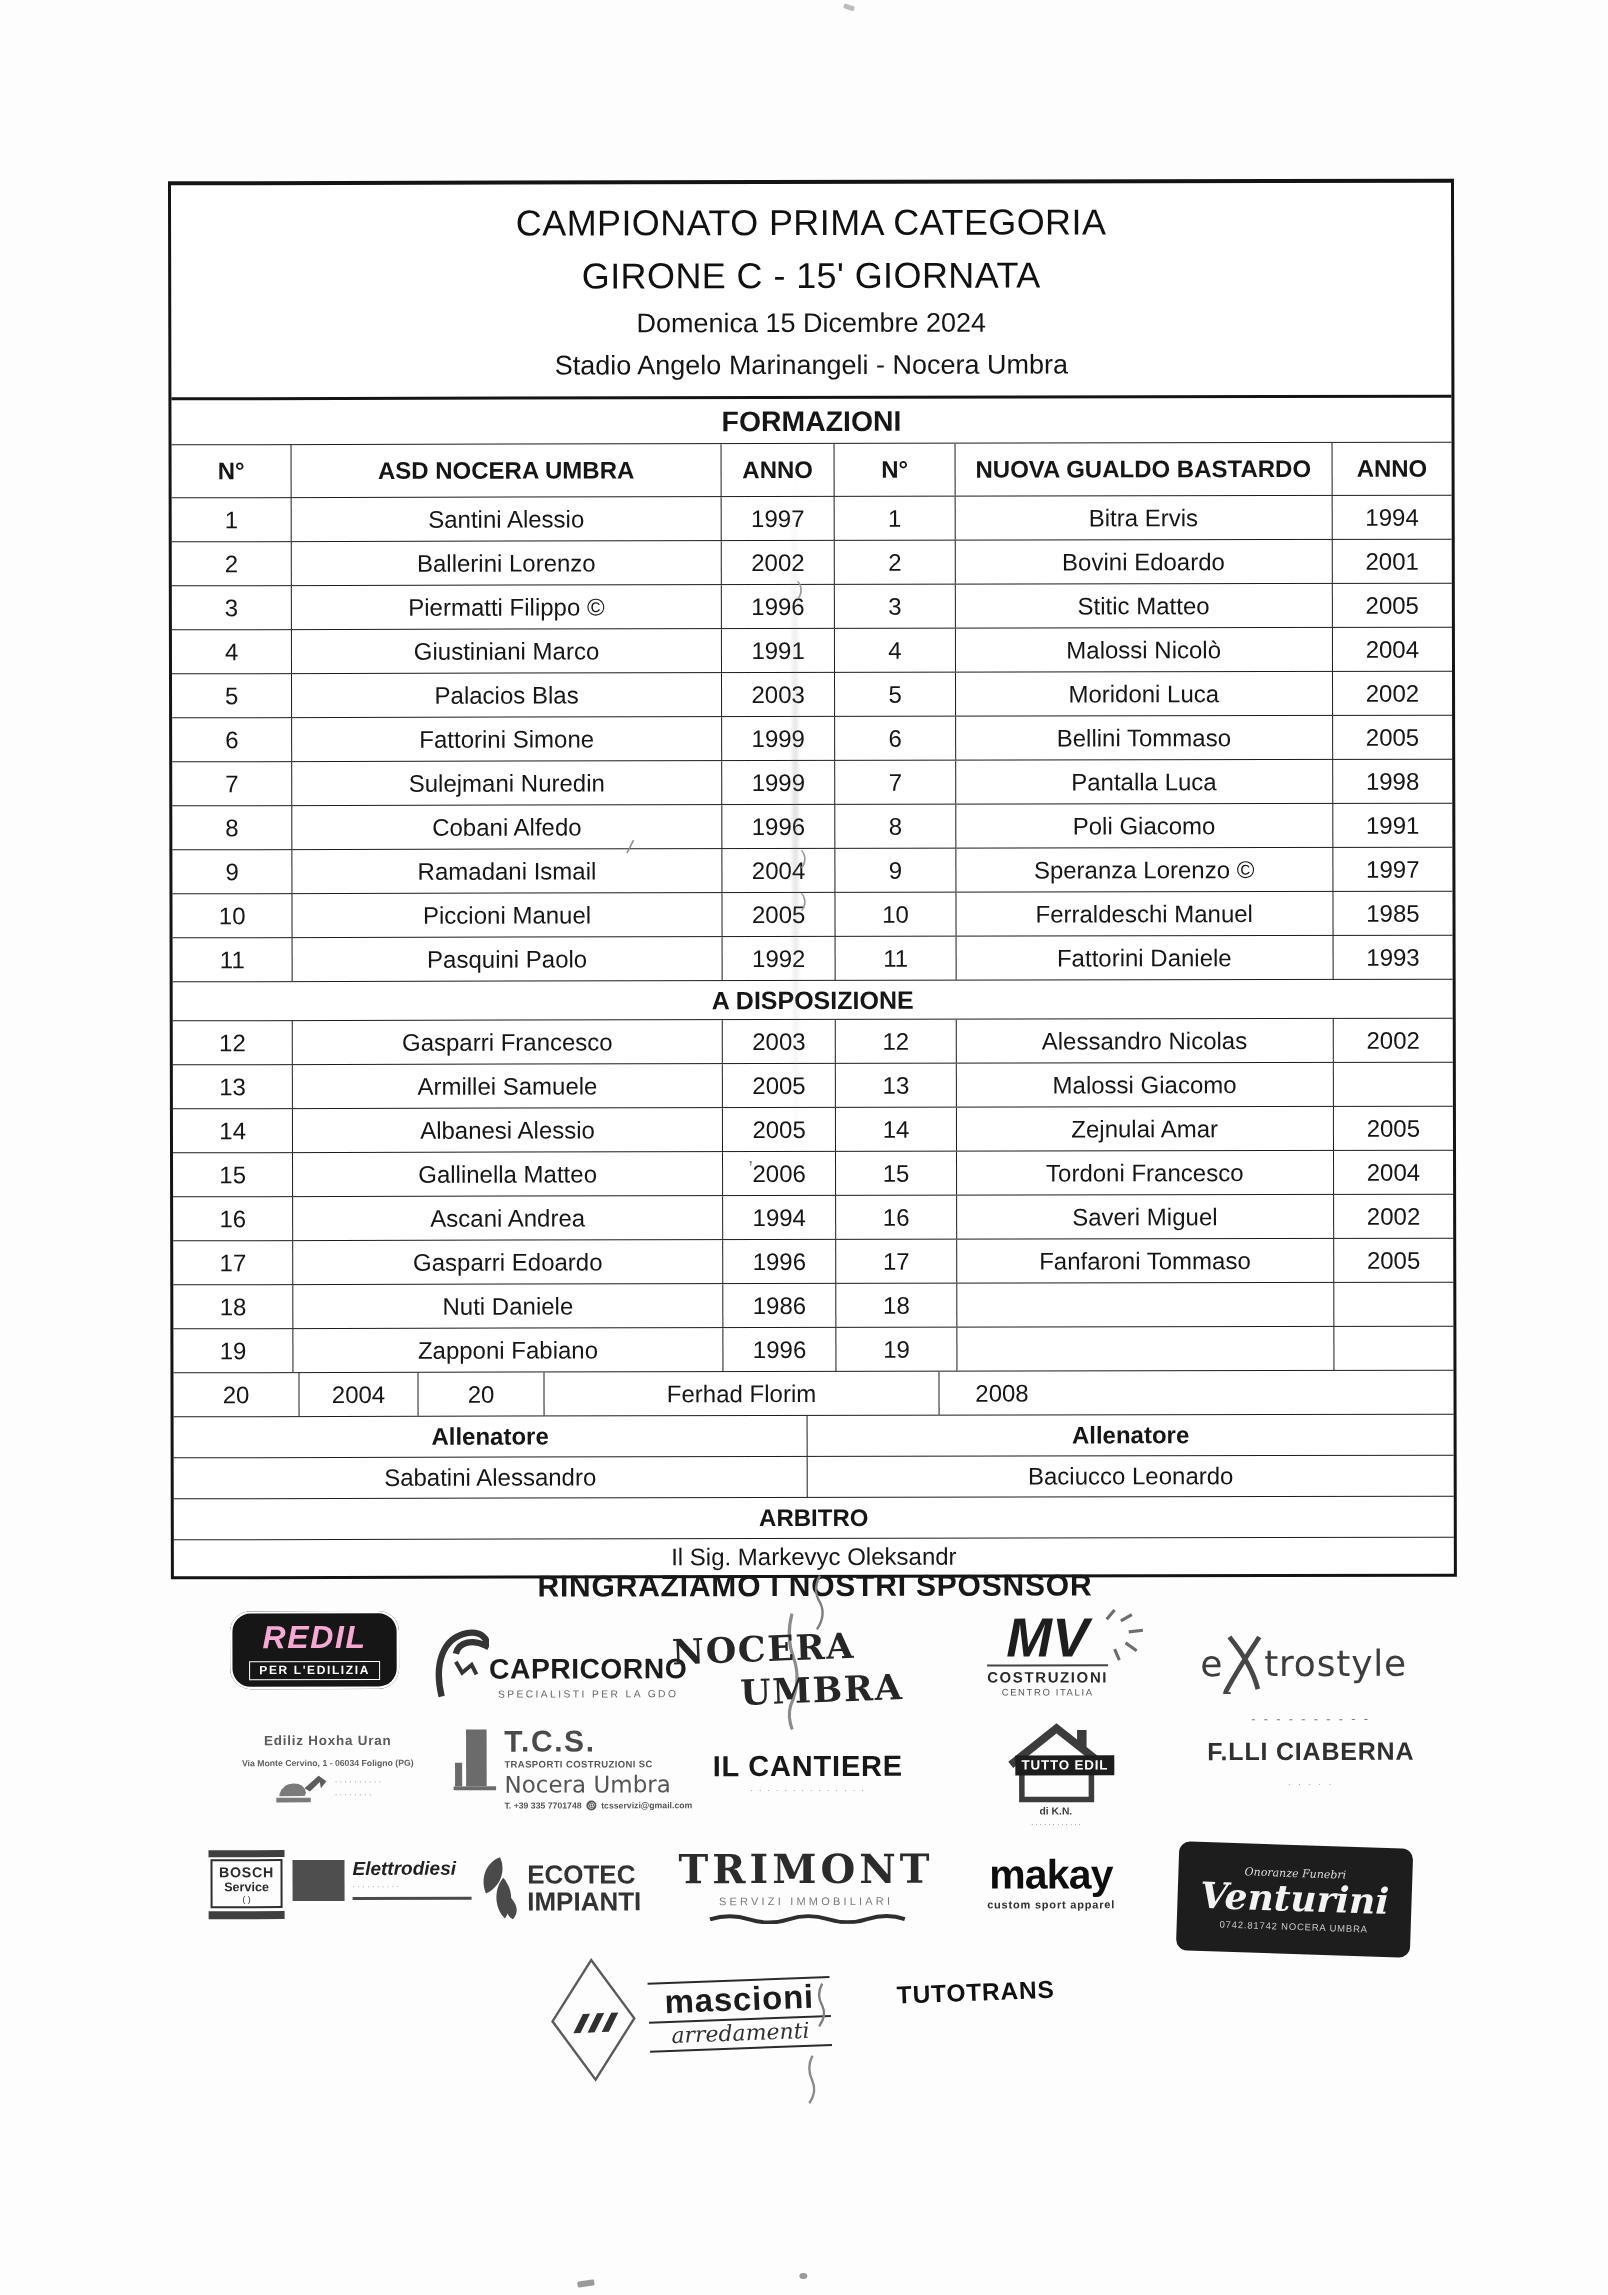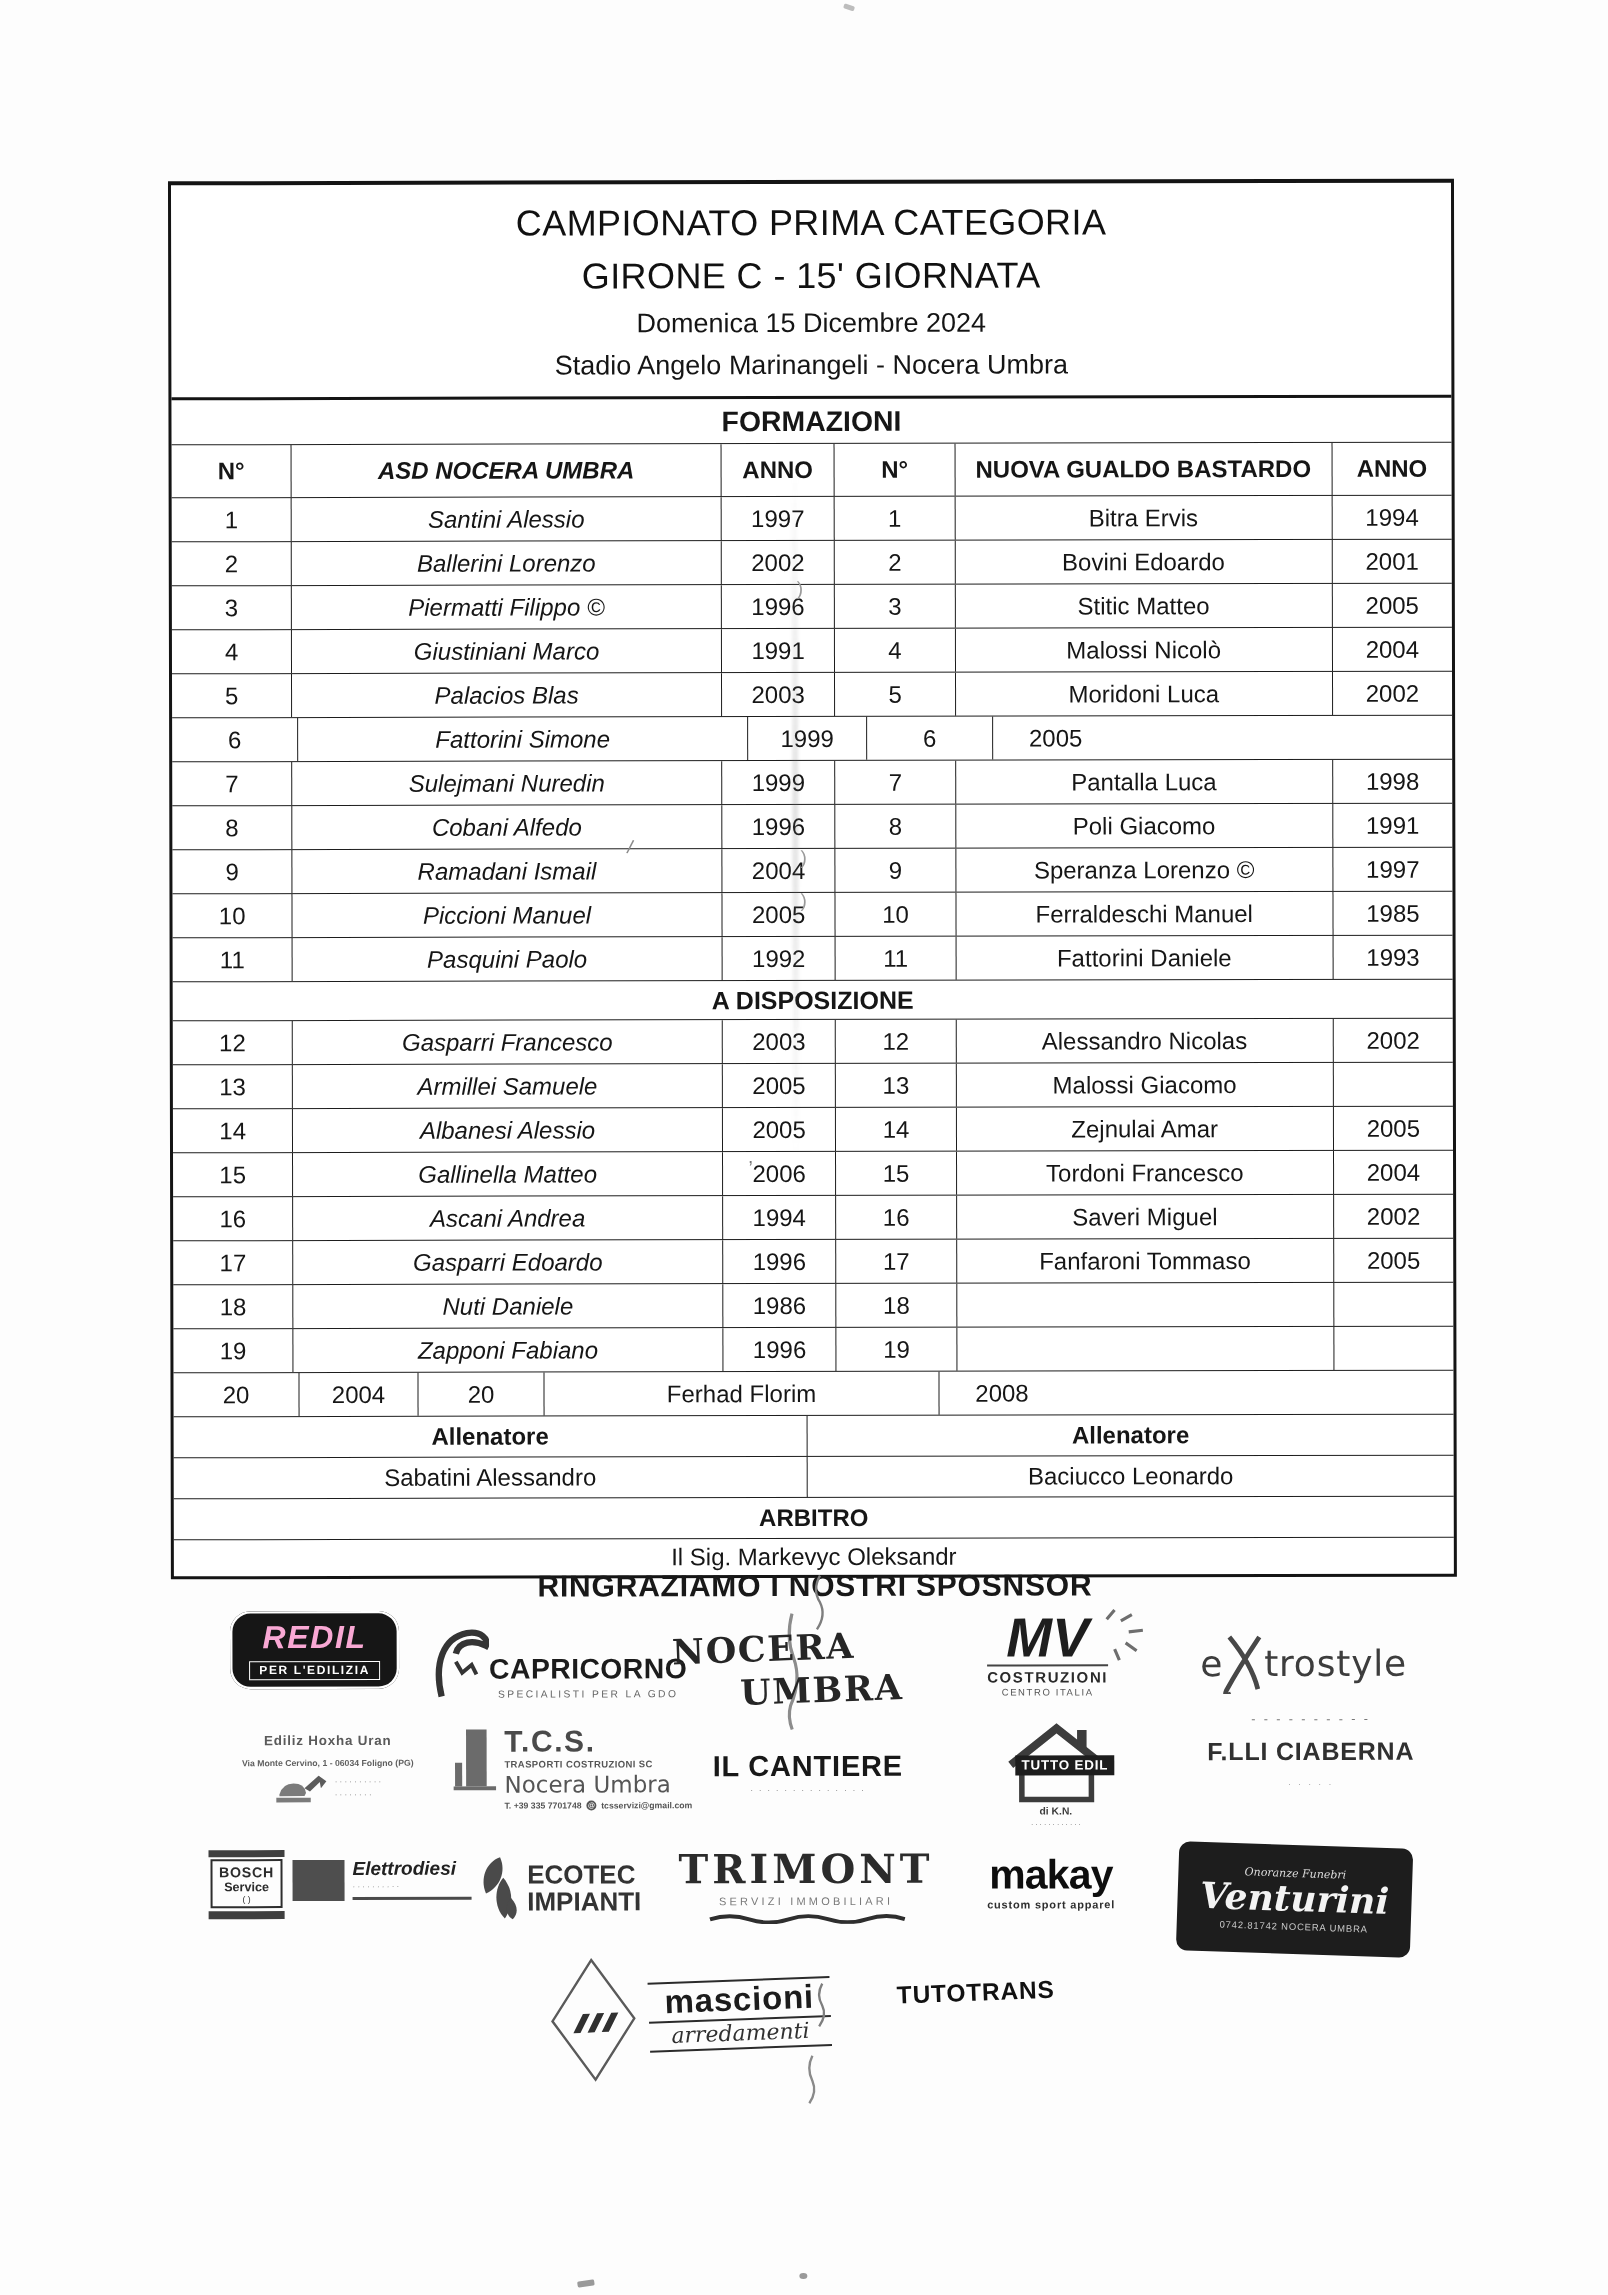--- a/index.html
+++ b/index.html
@@ -13,21 +13,21 @@
     position:absolute;left:170px;top:180px;width:1280px;background:#fff;
     border:3.2px solid #141414;border-top-width:4px;
   }
   .titleblock{height:215px;border-bottom:3.2px solid #141414;display:flex;flex-direction:column;
     align-items:center;justify-content:center;gap:11px;padding-top:3.2px;box-sizing:border-box;}
   .t1{font-size:36px;letter-spacing:0.4px;color:#111;}
   .t2{font-size:27px;color:#151515;}
   .trow{display:flex;border-bottom:1.6px solid #1d1d1d;}
   .cell{display:flex;align-items:center;justify-content:center;border-right:1.6px solid #1d1d1d;
     box-sizing:border-box;font-size:24px;white-space:nowrap;}
-  .cn{width:126px;} .cp{width:450px;font-style:italic;} .cy{width:119px;}
+  .cn{width:126px;} .cp{width:450px;} .cy{width:119px;}
   .cn4{width:126px;} .cp5{width:395px;} .cy6{width:125px;}
   .last{border-right:none;}
   .span-all{width:100%;border-right:none;}
   .half-l{width:634px;} .half-r{width:646px;border-right:none;}
   .bold{font-weight:700;}
   .formrow{height:44px;} .formrow .cell{font-size:28.4px;}
   .headrow{height:52px;} .headrow .cell{font-size:24px;}
   .prow{height:43px;}
   .subheadrow{height:38px;} .subheadrow .cell{font-size:25px;}
   .coachrow{height:40px;} .arbrow{height:40px;}
@@ -192,20 +192,21 @@
           <div class="cell cn4">5</div>
           <div class="cell cp5">Moridoni Luca</div>
           <div class="cell cy6 last">2002</div>
         </div>
 
         <div class="trow prow">
           <div class="cell cn">6</div>
           <div class="cell cp">Fattorini Simone</div>
           <div class="cell cy">1999</div>
           <div class="cell cn4">6</div>
+          <div class="cell cp5">Bellini Tommaso</div>
           <div class="cell cy6 last">2005</div>
         </div>
 
         <div class="trow prow">
           <div class="cell cn">7</div>
           <div class="cell cp">Sulejmani Nuredin</div>
           <div class="cell cy">1999</div>
           <div class="cell cn4">7</div>
           <div class="cell cp5">Pantalla Luca</div>
           <div class="cell cy6 last">1998</div>

